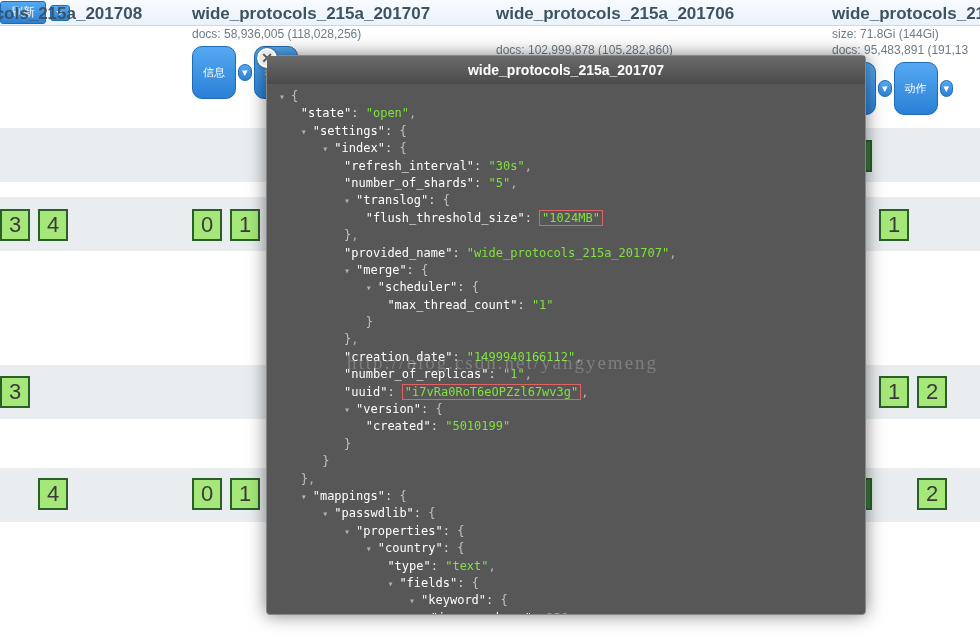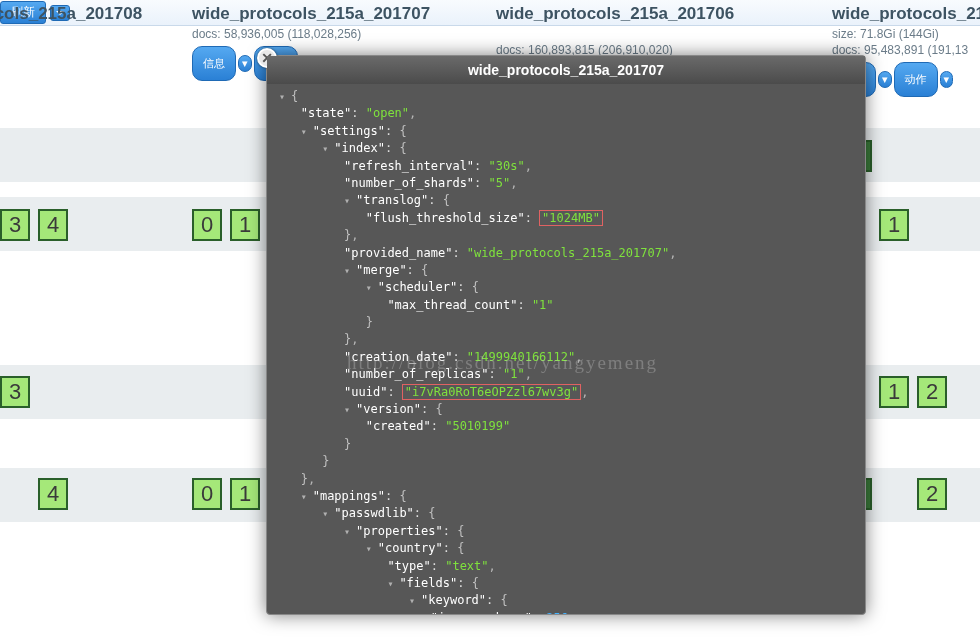--- a/index.html
+++ b/index.html
@@ -61,21 +61,21 @@
     display: flex;
     gap: 2px;
     padding: 4px 0 0 4px;
     align-items: center;
   }
   .pill {
     background: linear-gradient(#55a9f1, #2a80d5);
     color: #fff;
     border: 1px solid #1f6ab5;
     border-radius: 10px;
-    padding: 9px 10px;
+    padding: 18px 10px;
     font-size: 11px;
   }
   .pill-drop {
     border-radius: 10px;
     padding: 1px 3px;
   }
 
   .stripe {
     position: absolute;
     left: 0;
@@ -204,21 +204,21 @@
   <div class="idx-actions">
     <span class="pill">信息</span>
     <span class="pill pill-drop">▾</span>
     <span class="pill">动作</span>
     <span class="pill pill-drop">▾</span>
   </div>
 </div>
 <div class="index-col col3">
   <div class="idx-title">wide_protocols_215a_201706</div>
   <div class="idx-meta">&nbsp;</div>
-  <div class="idx-meta">docs: 160,893,815 (206,910,020)</div>
+  <div class="idx-meta">docs: 102,999,878 (105,282,860)</div>
   <div class="idx-actions">
     <span class="pill">信息</span>
     <span class="pill pill-drop">▾</span>
     <span class="pill">动作</span>
     <span class="pill pill-drop">▾</span>
   </div>
 </div>
 <div class="index-col col4">
   <div class="idx-title">wide_protocols_215a_</div>
   <div class="idx-meta">size: 71.8Gi (144Gi)</div>

